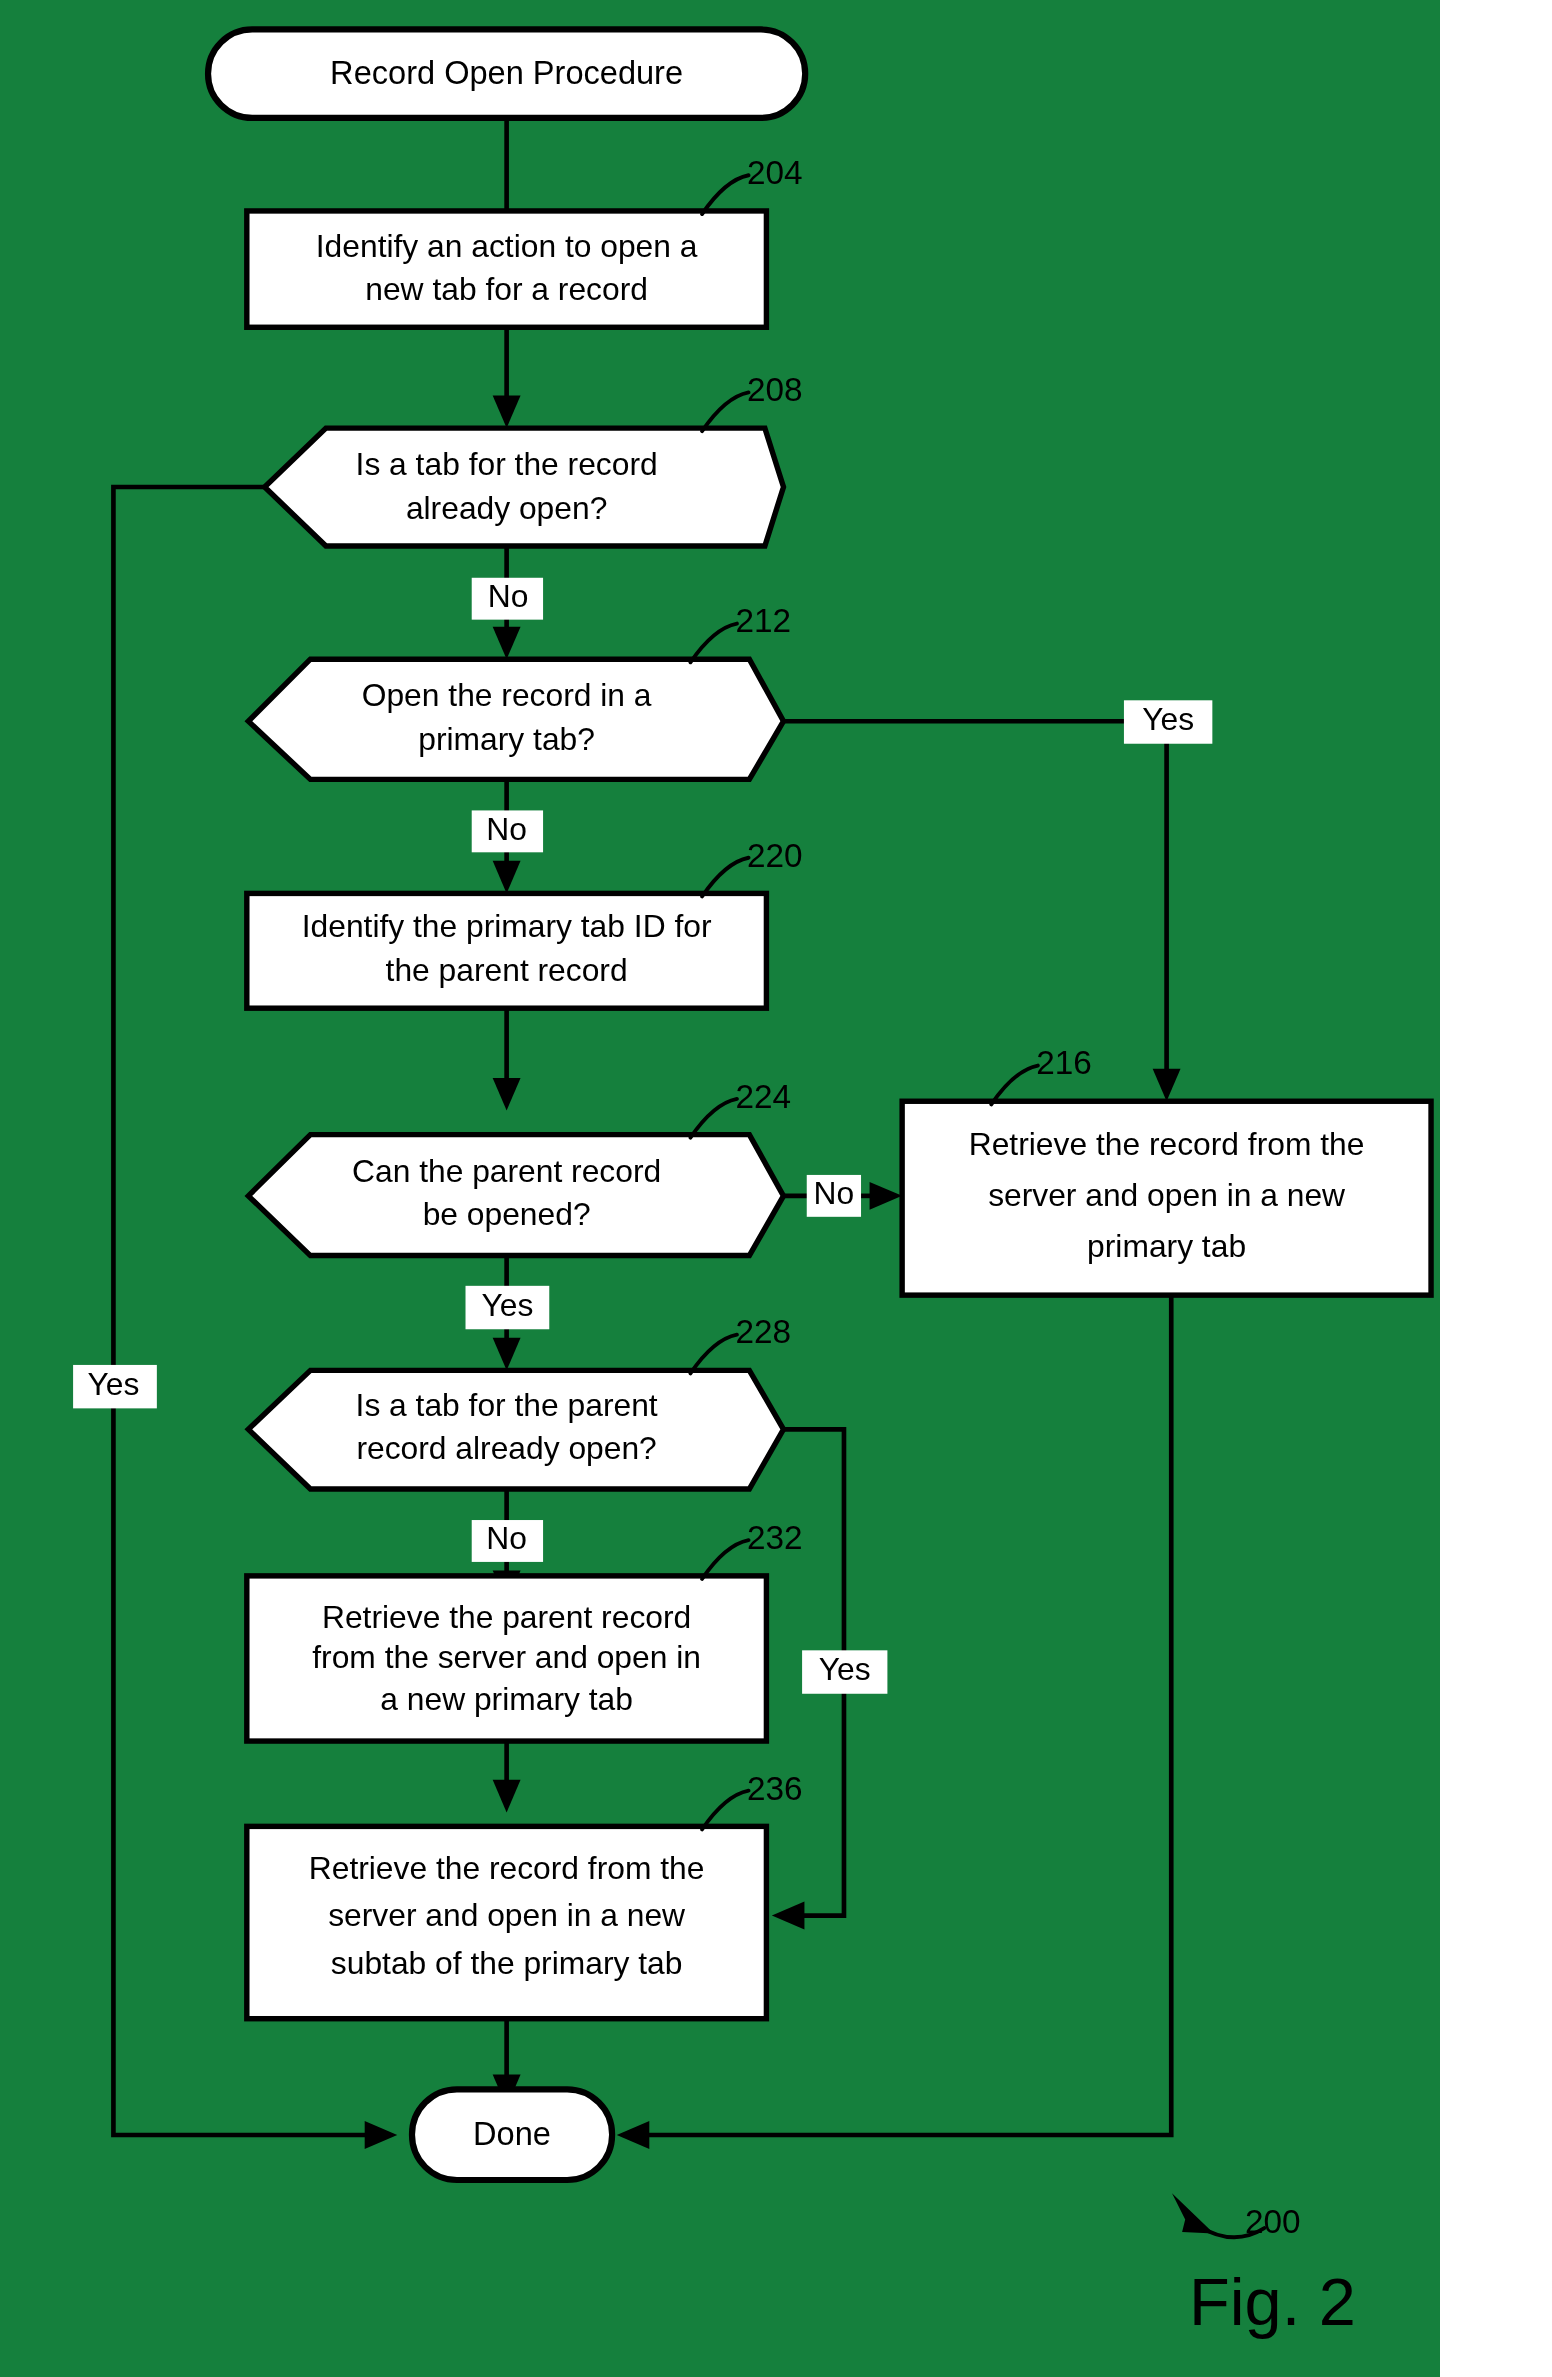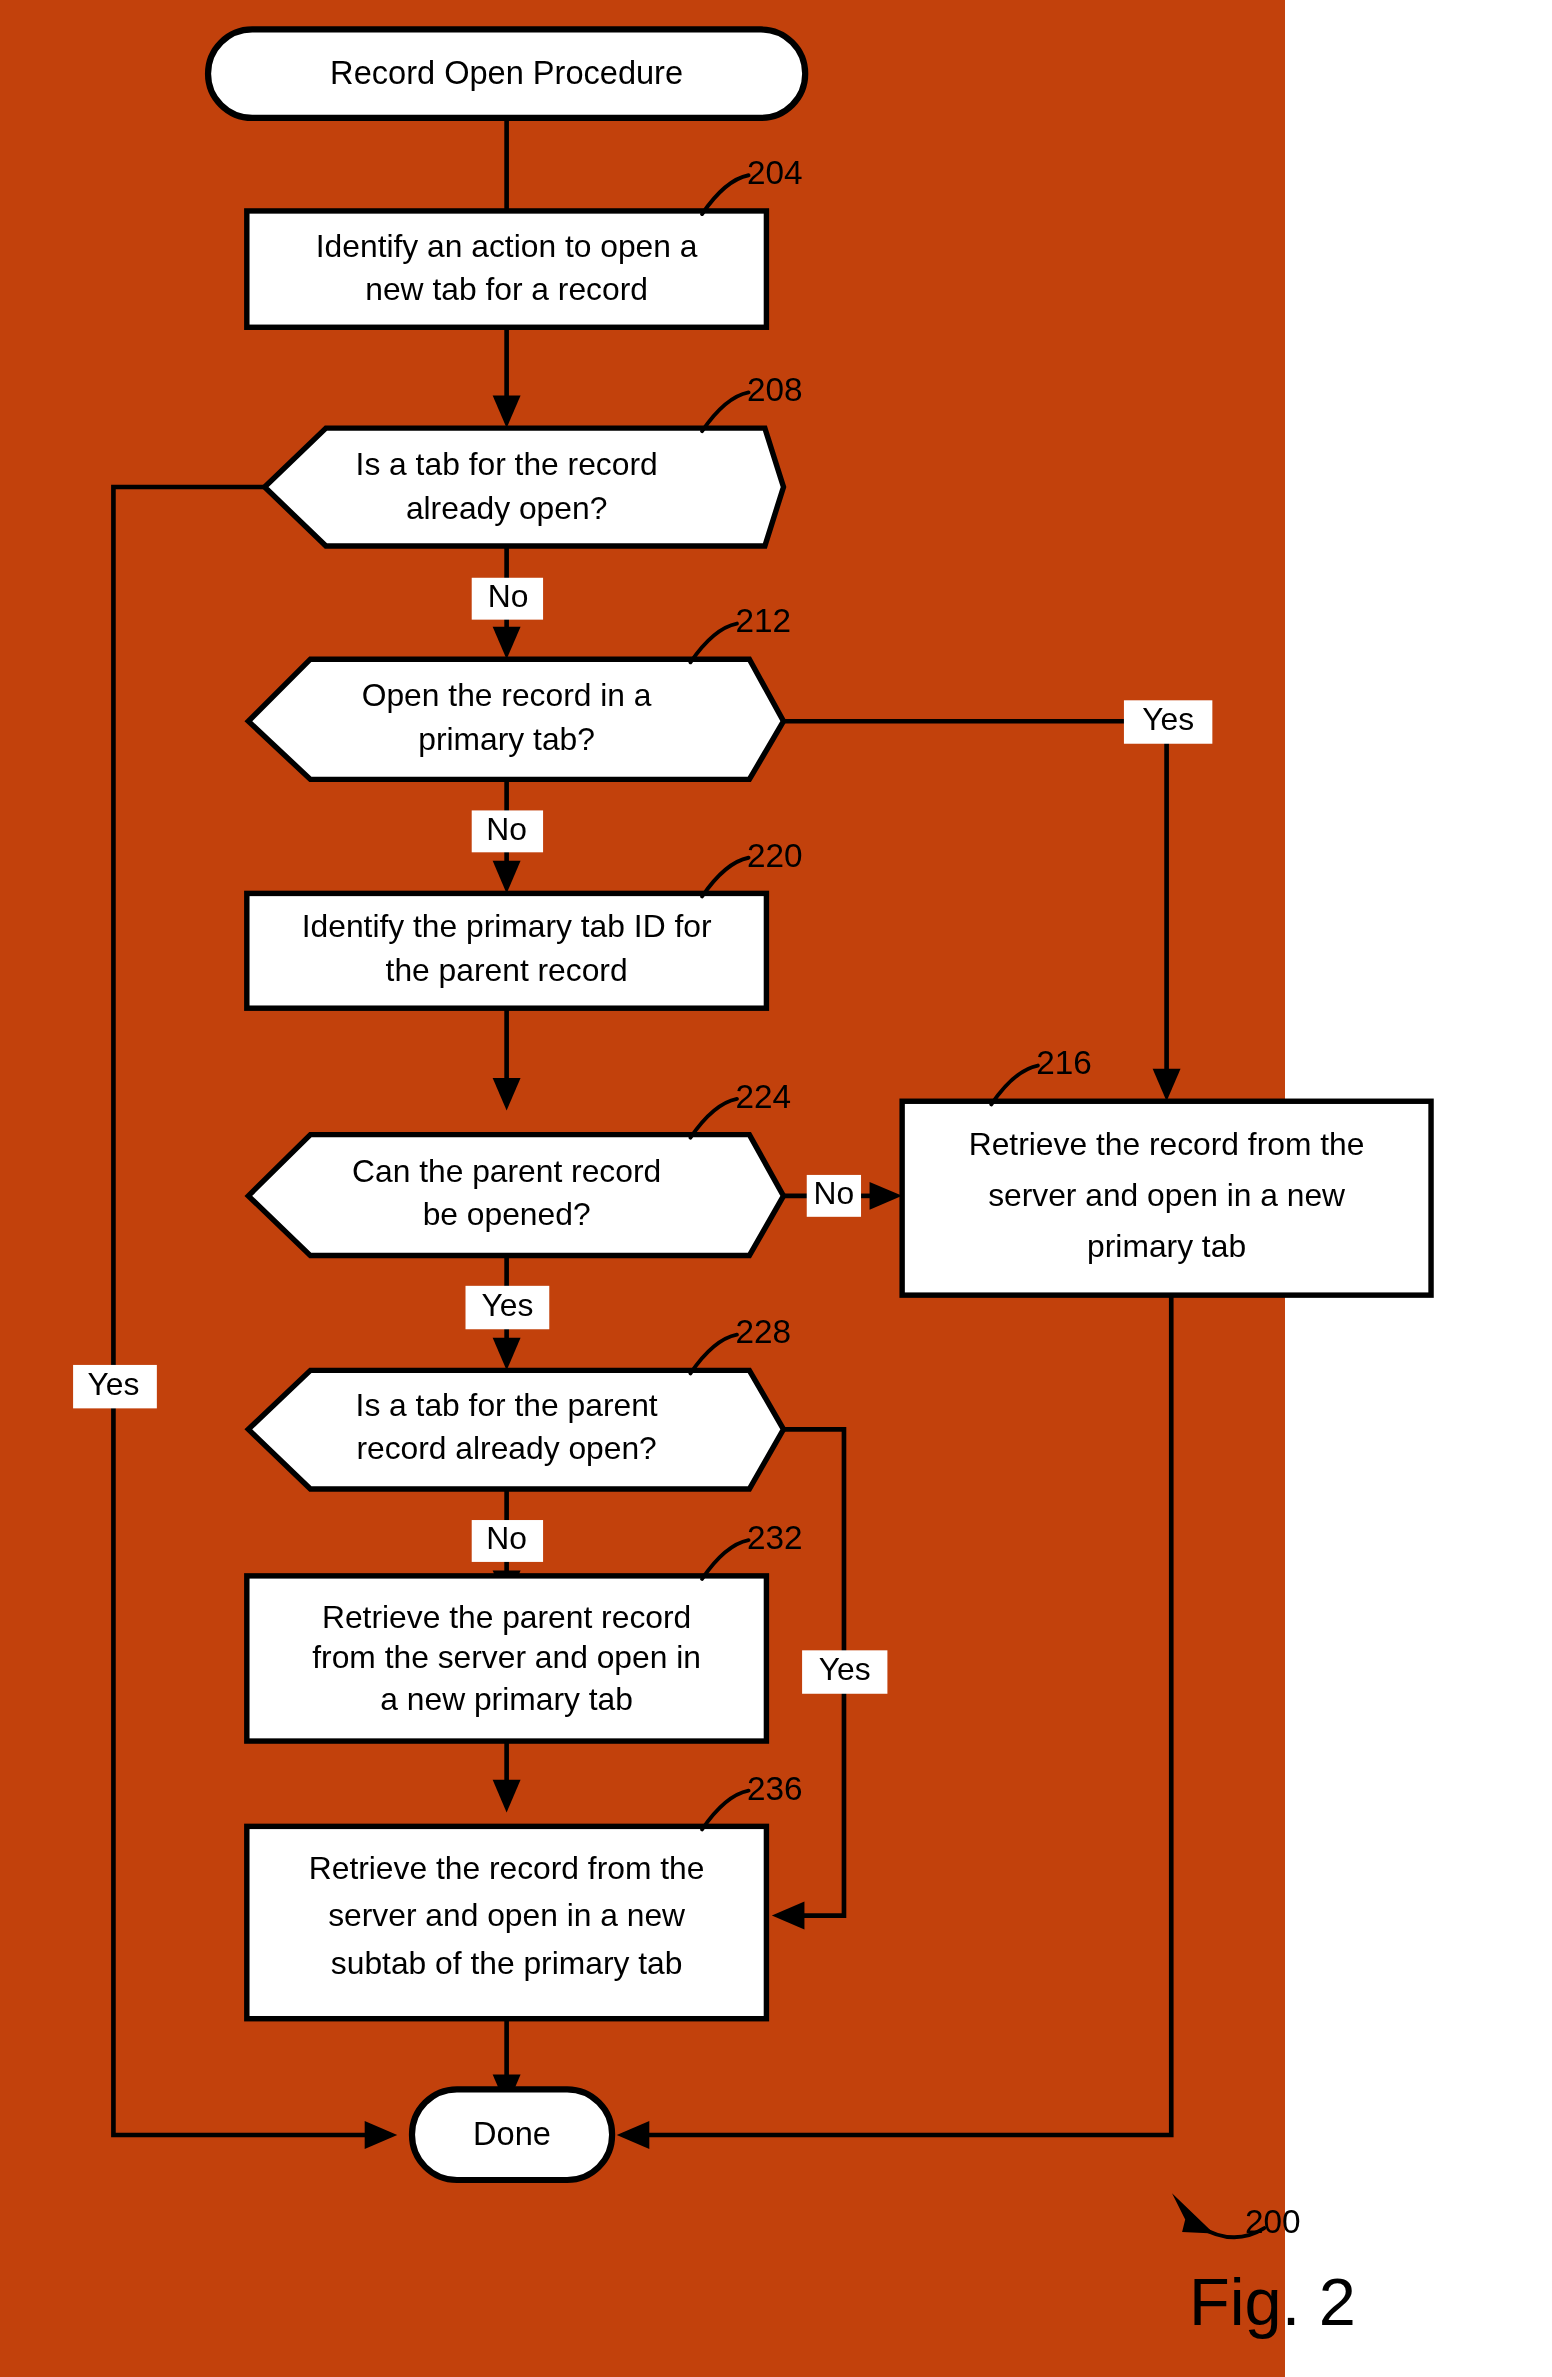--- a/index.html
+++ b/index.html
@@ -8,23 +8,23 @@
     background: #ffffff;
   }
   body {
     width: 1553px;
     height: 2377px;
     font-family: "Liberation Sans", sans-serif;
     overflow: hidden;
   }
   #figure-root {
     position: relative;
-    width: 1285px;
+    width: 1440px;
     height: 2377px;
-    background: #c2410c;
+    background: #15803d;
   }
   svg#flowchart {
     display: block;
     width: 1553px;
     height: 2377px;
   }
   .shape-outline {
     fill: #ffffff;
     stroke: #000000;
     stroke-width: 7;

